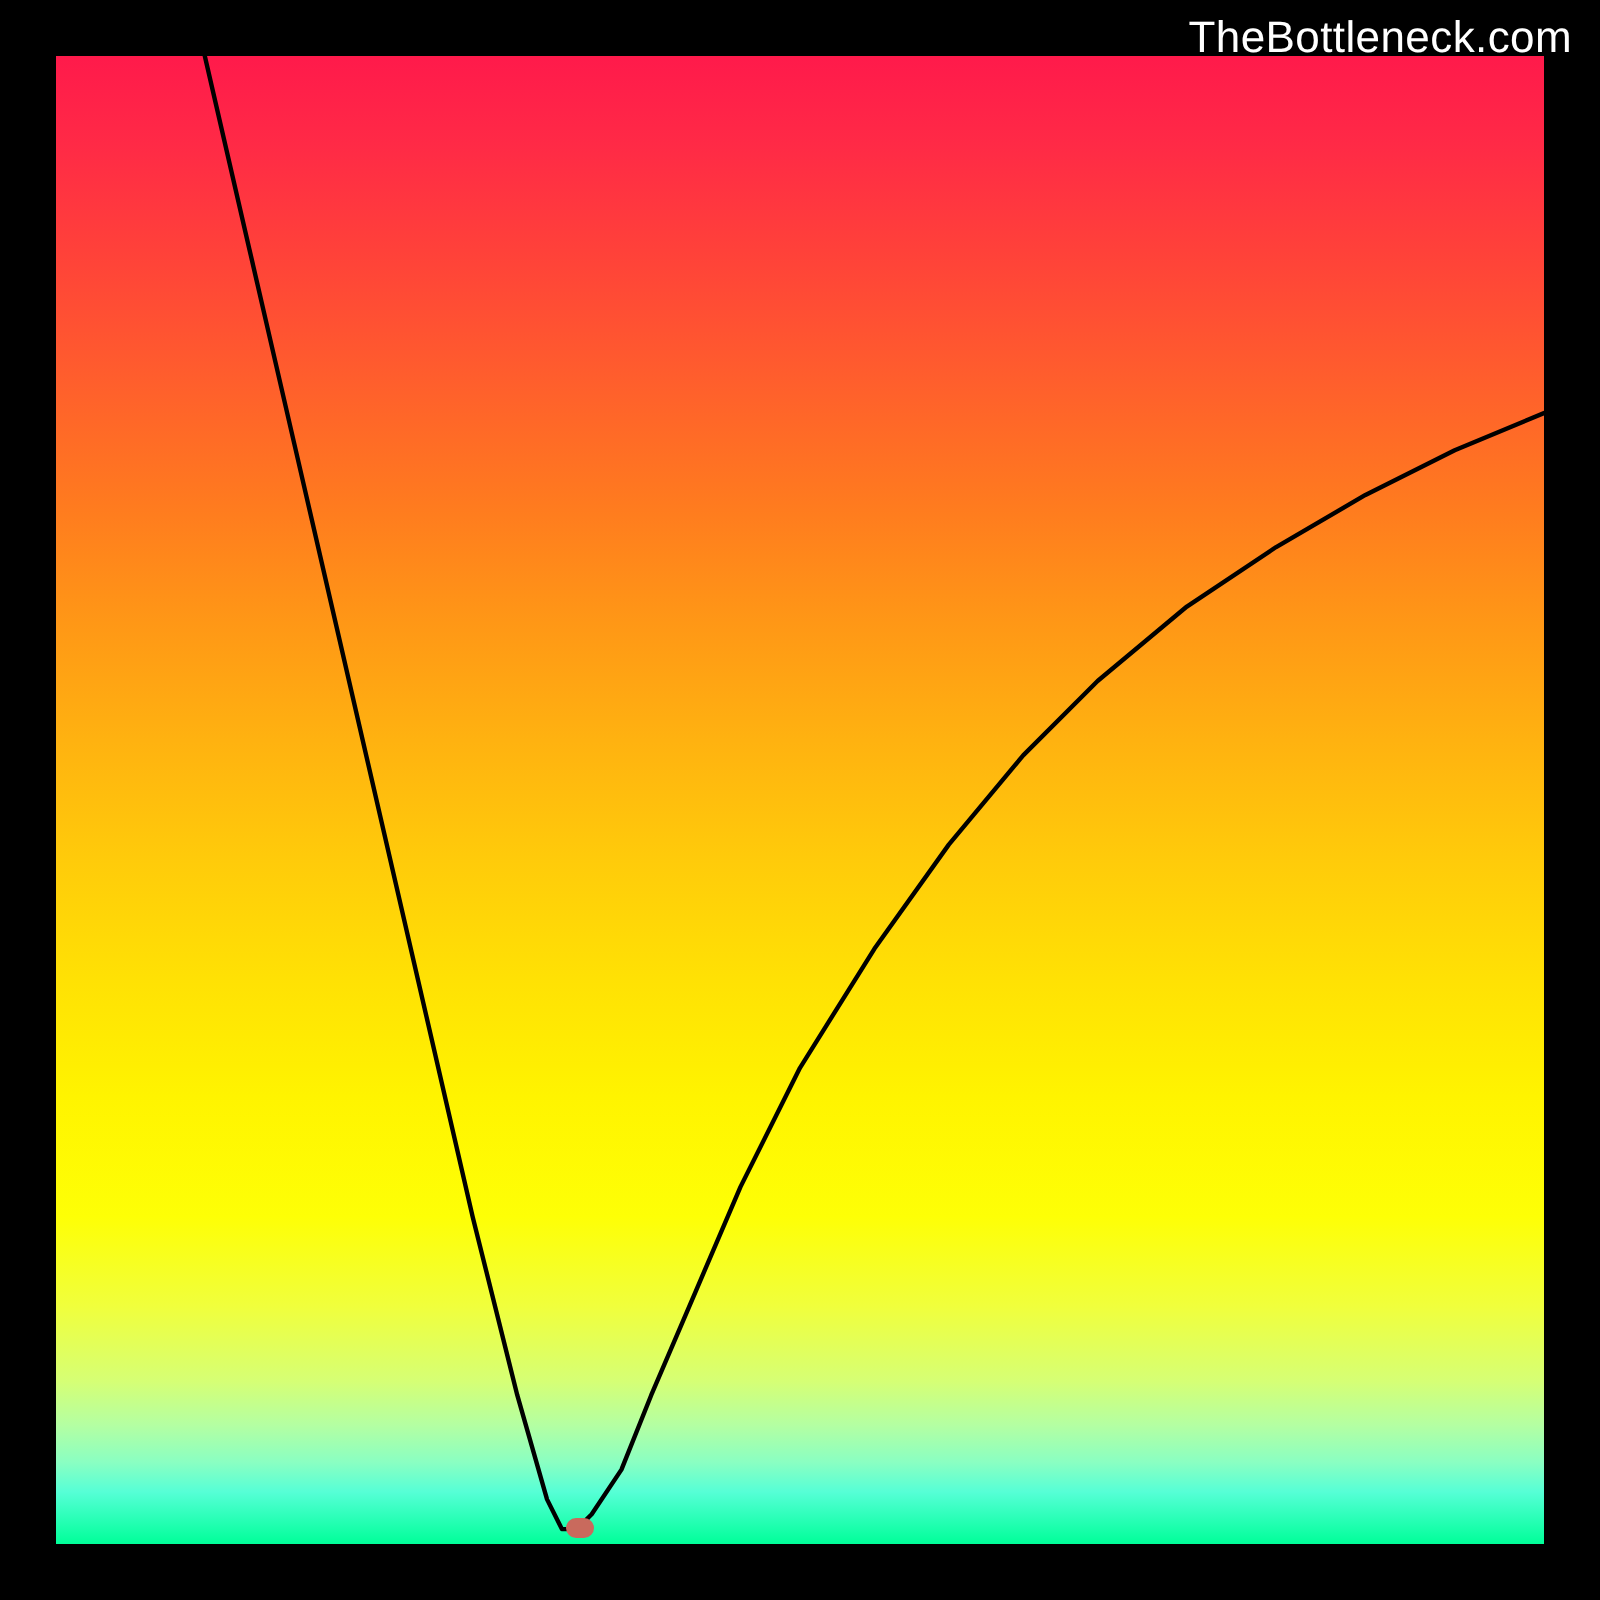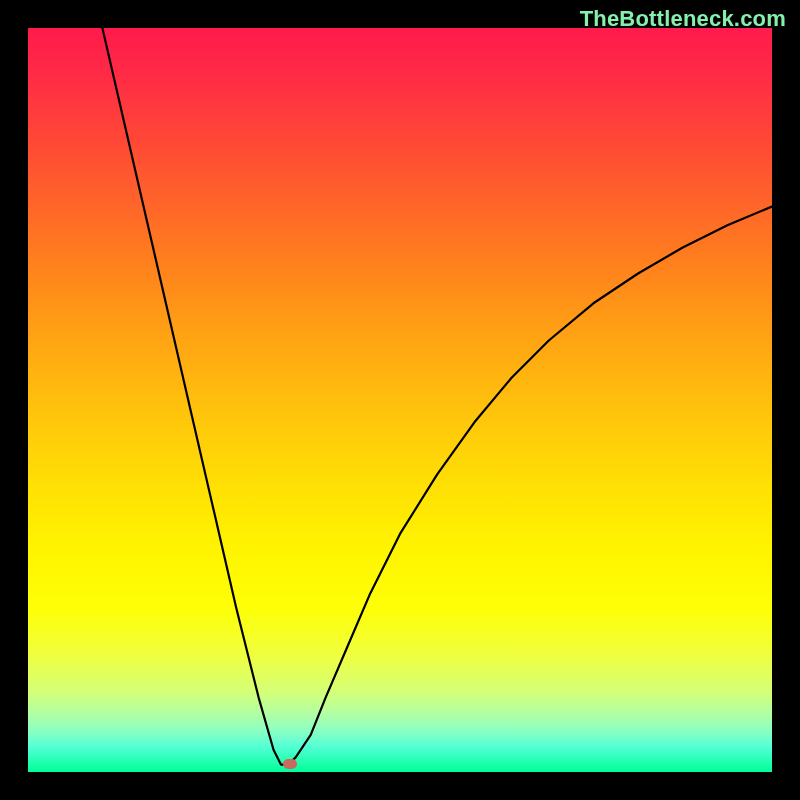--- a/index.html
+++ b/index.html
@@ -7,23 +7,23 @@
     width: 800px;
     height: 800px;
     background: #000;
     position: relative;
     font-family: Arial, sans-serif;
   }
   .watermark {
     position: absolute;
     top: 6px;
     right: 14px;
-    color: #86efac;
+    color: #ffffff;
     font-size: 22px;
-    font-weight: 700;
+    font-weight: 400;
     z-index: 10;
     letter-spacing: 0.2px;
     margin-left: 46px;
   }
   .chart-area {
     position: absolute;
     top: 28px;
     left: 28px;
     width: 744px;
     height: 744px;

